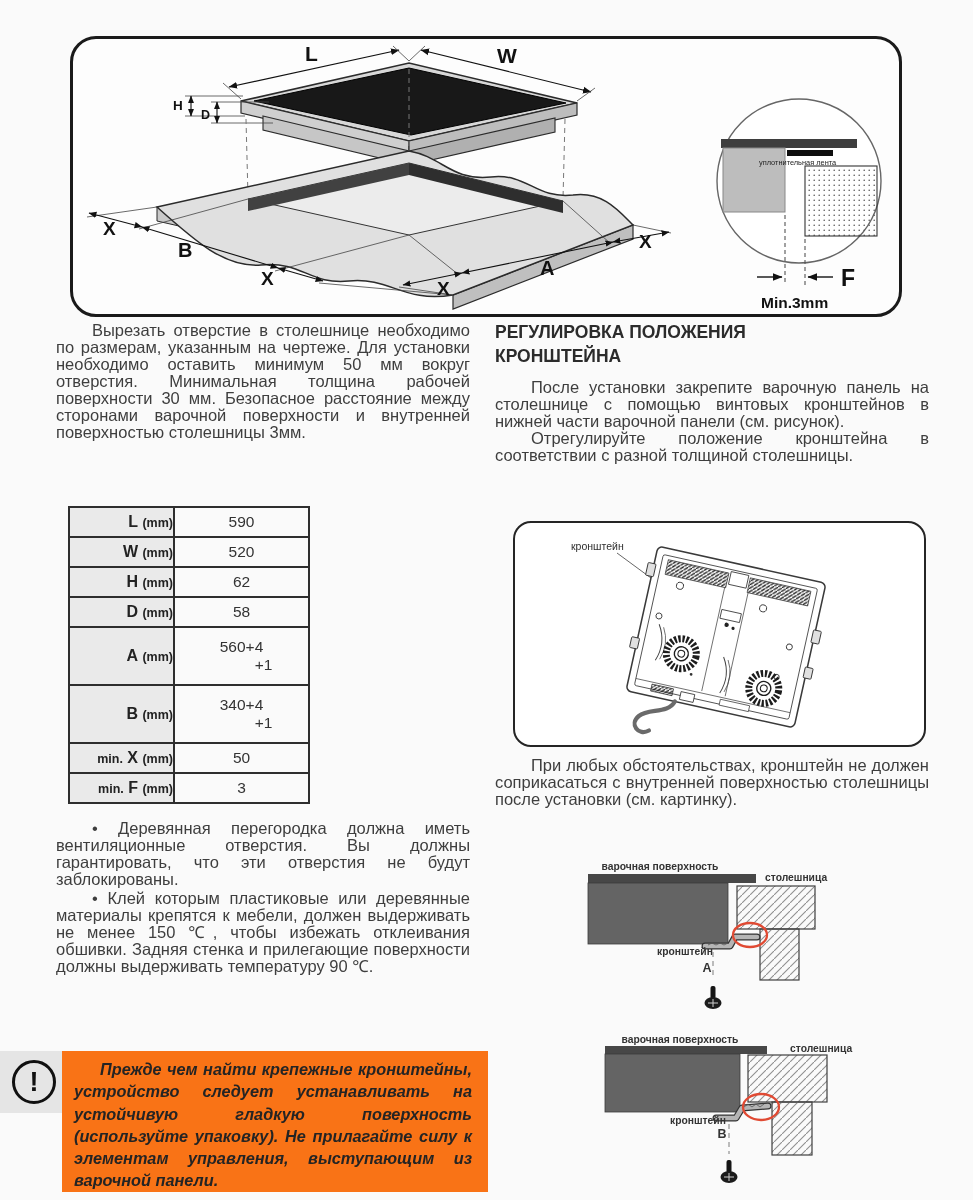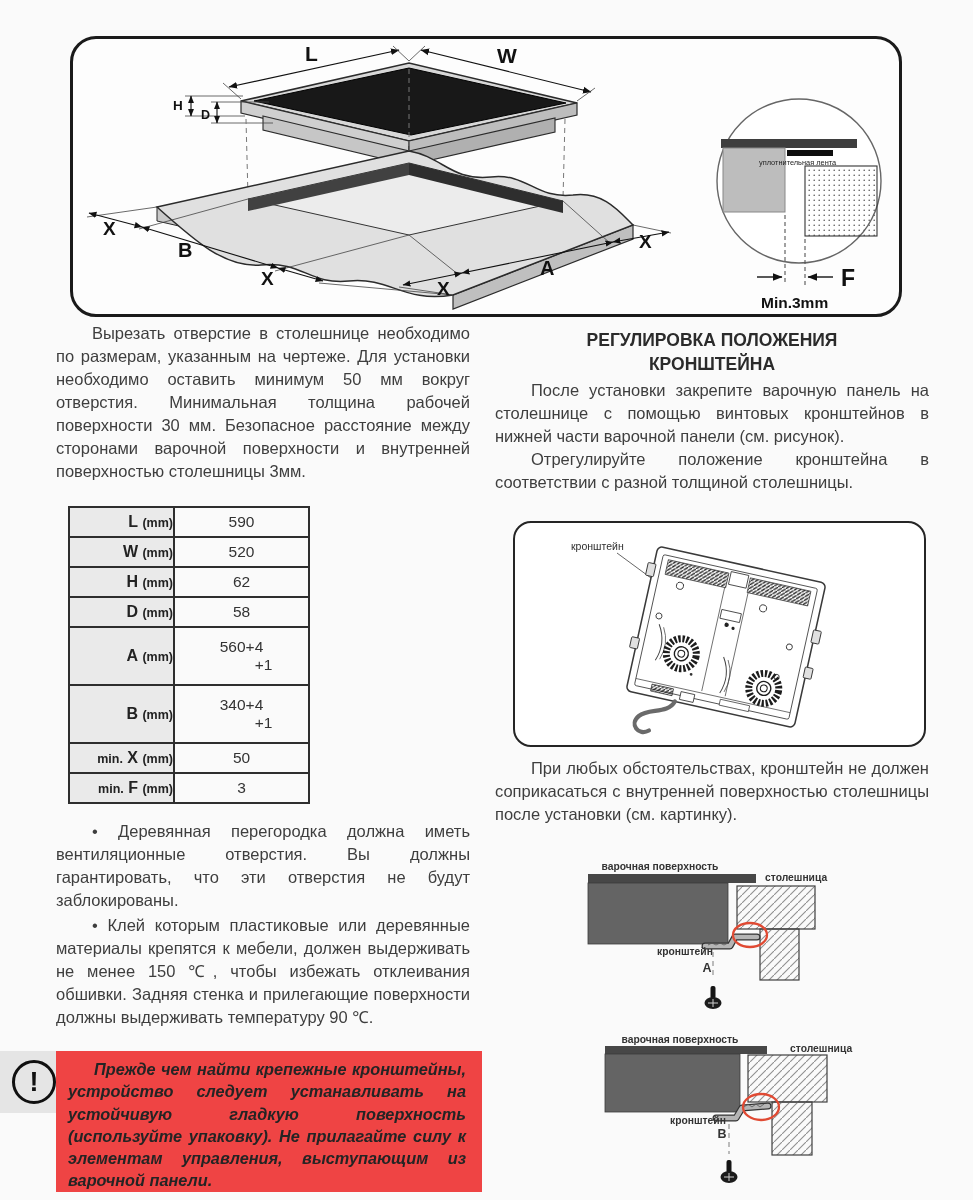--- a/index.html
+++ b/index.html
@@ -1,43 +1,43 @@
 <!DOCTYPE html>
 <html><head>
 <meta charset="utf-8">
 <style>
   html,body{margin:0;padding:0;}
   body{width:973px;height:1200px;background:#fafafa;font-family:"Liberation Sans",sans-serif;color:#3e3e3e;position:relative;overflow:hidden;}
   .abs{position:absolute;}
   p{margin:0;}
-  .jtext{font-size:16.5px;line-height:23px;text-align:justify;text-indent:36px;color:#3e3e3e;}
+  .jtext{font-size:16.5px;line-height:17px;text-align:justify;text-indent:36px;color:#3e3e3e;}
   .jtext.bul{margin-bottom:2px;}
   
   #topbox{left:70px;top:36px;width:832px;height:281px;border:3px solid #1a1a1a;border-radius:26px;box-sizing:border-box;background:#fdfdfd;}
   
   #dimtable{left:68px;top:506px;border-collapse:collapse;}
   #dimtable td{border:2.4px solid #2e2e2e;padding:0;}
   #dimtable td.param{width:103px;background:#eaeaea;text-align:right;font-weight:bold;color:#222;}
   #dimtable td.val{width:133px;text-align:center;font-size:15.5px;color:#333;}
   #dimtable .pfx{font-size:12.5px;padding-left:20px;}
   #dimtable .pletter{font-size:16px;}
   #dimtable .punit{font-size:12.5px;}
   #dimtable tr{height:30px;}
   #dimtable tr:nth-child(5),#dimtable tr:nth-child(6){height:58px;}
   .vwrap{display:flex;flex-direction:column;justify-content:center;align-items:center;text-align:right;}
   .v2{position:relative;left:22px;}
   .v2:empty{display:none;}
   .pfx:empty{display:none;}
   
   #warn-icon-bg{left:0;top:1051px;width:62px;height:62px;background:#e5e5e5;}
-  #warn-box{left:56px;top:1051px;width:426px;height:141px;background:#ef4444;box-sizing:border-box;padding:7px 16px 0 12px;}
+  #warn-box{left:62px;top:1051px;width:426px;height:141px;background:#f97316;box-sizing:border-box;padding:7px 16px 0 12px;}
   #warn-box p{font-size:16.3px;line-height:22.3px;font-weight:bold;font-style:italic;text-align:justify;text-indent:26px;color:#242424;}
   #warn-icon{left:12px;top:1060px;width:38px;height:38px;border:3.4px solid #101010;border-radius:50%;display:flex;align-items:center;justify-content:center;font-weight:bold;font-size:27px;color:#101010;background:#e5e5e5;}
   
-  #rc-heading{left:495px;top:329px;width:434px;text-align:center;font-weight:bold;font-size:17.5px;line-height:23.5px;color:#2b2b2b;white-space:pre-line;}
+  #rc-heading{left:495px;top:321px;width:434px;text-align:left;font-weight:bold;font-size:17.5px;line-height:23.5px;color:#2b2b2b;white-space:pre-line;}
   #rc-paras{left:495px;top:379px;width:434px;}
   #midbox{left:513px;top:521px;width:413px;height:226px;border:2.5px solid #252525;border-radius:18px;box-sizing:border-box;background:#fff;}
   #rc-p3{left:495px;top:757px;width:434px;}
   svg text{font-family:"Liberation Sans",sans-serif;}
 </style>
 </head>
 <body>
 
 <div id="topbox" class="abs">
 <svg width="826" height="275" viewBox="0 0 826 275">

